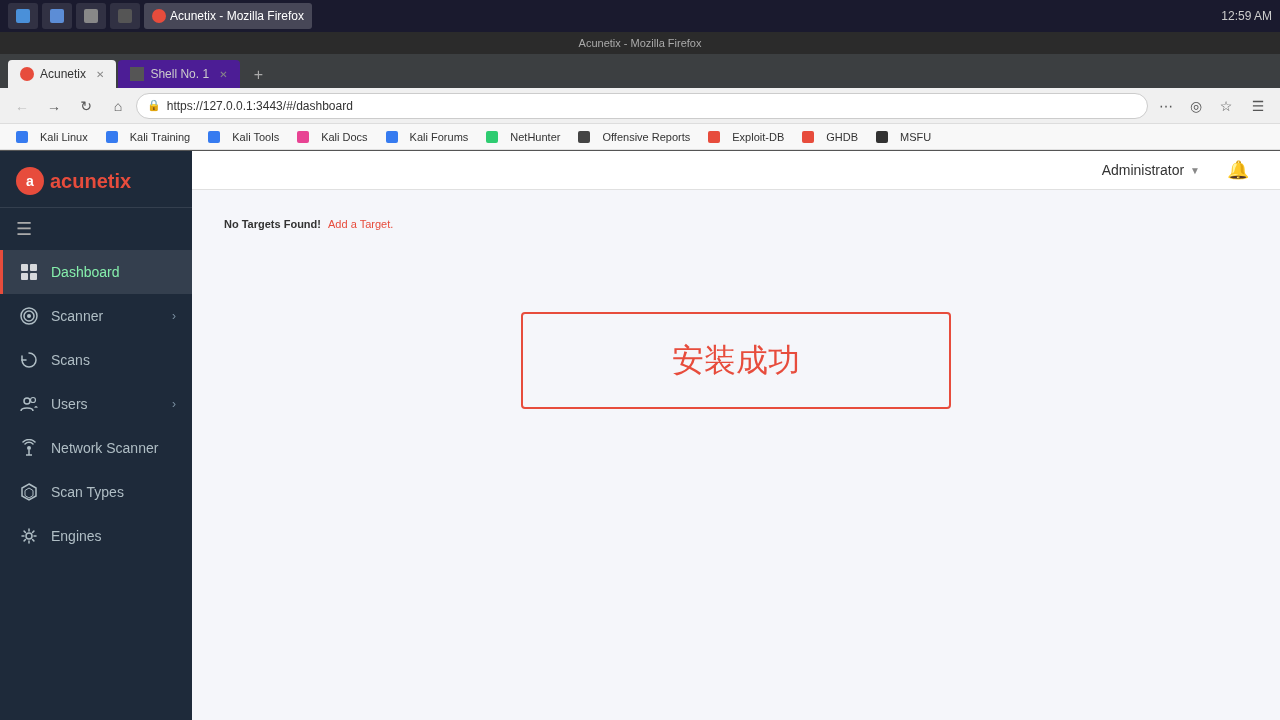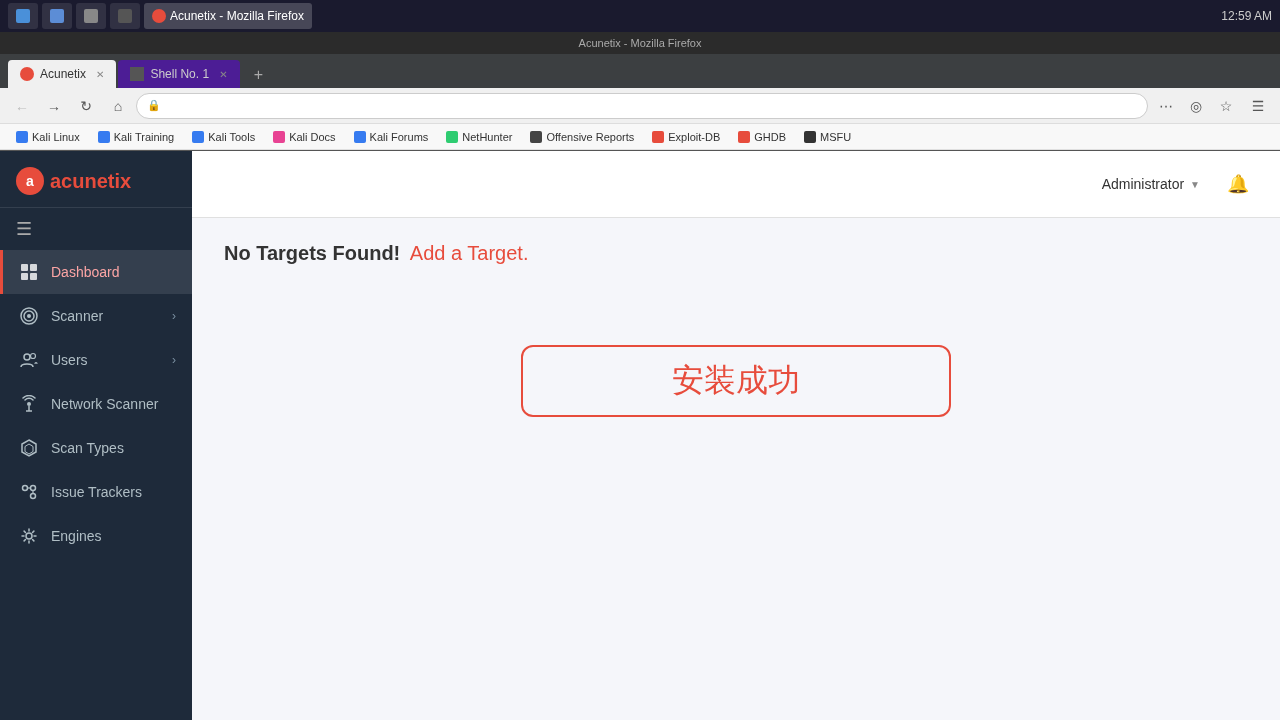--- a/index.html
+++ b/index.html
@@ -145,21 +145,21 @@
       align-items: center;
       padding: 0 8px;
       gap: 2px;
     }
     .bookmark-item {
       height: 20px;
       padding: 0 8px;
       border-radius: 3px;
       display: flex;
       align-items: center;
-      gap: 4px;
+      gap: 12px;
       font-size: 11px;
       color: #333;
       cursor: pointer;
     }
     .bookmark-favicon {
       width: 12px; height: 12px;
       border-radius: 2px;
       display: inline-block;
     }
 
@@ -210,42 +210,42 @@
       padding: 12px 16px;
       gap: 12px;
       cursor: pointer;
       color: #b0bec5;
       font-size: 14px;
       border-left: 3px solid transparent;
       transition: background 0.2s;
     }
     .sidebar-item.active {
       background: rgba(255,255,255,0.1);
-      color: #fca5a5;
+      color: #86efac;
       border-left-color: #e74c3c;
       justify-content: flex-end;
     }
     .sidebar-item-icon {
       width: 20px; height: 20px;
       display: flex; align-items: center; justify-content: center;
       font-size: 16px;
       flex-shrink: 0;
     }
     .sidebar-item-label { flex: 1; }
     .sidebar-chevron { font-size: 12px; color: #7a8fa0; }
 
     
     .main-content {
       flex: 1;
       background: #f5f6fa;
       overflow-y: auto;
     }
     .main-header {
       background: #fff;
-      padding: 16px 24px;
+      padding: 2px 24px;
       border-bottom: 1px solid #e0e0e0;
       display: flex;
       align-items: center;
       justify-content: space-between;
     }
     .header-right {
       display: flex;
       align-items: center;
       gap: 12px;
     }
@@ -263,38 +263,38 @@
       width: 34px; height: 34px;
       border-radius: 50%;
       display: flex; align-items: center; justify-content: center;
       cursor: pointer;
       color: #555;
       font-size: 18px;
     }
 
     
     .no-targets-msg {
-      font-size: 20px;
+      font-size: 11px;
       color: #333;
       margin-bottom: 20px;
     }
     .no-targets-msg a {
       color: #e74c3c;
       text-decoration: none;
     }
 
     
     .success-box {
       width: 430px;
-      height: 72px;
+      height: 97px;
       border: 2px solid #e74c3c;
       display: flex;
       align-items: center;
       justify-content: center;
-      border-radius: 12px;
+      border-radius: 4px;
     }
     .success-text {
       font-size: 32px;
       color: #e74c3c;
       font-weight: 400;
     }
 
     .content-area {
       padding: 24px 32px;
     }
@@ -347,20 +347,21 @@
     <div class="new-tab-btn">+</div>
   </div>
 
   <div class="nav-bar">
     <div class="nav-btn disabled">←</div>
     <div class="nav-btn">→</div>
     <div class="nav-btn">↻</div>
     <div class="nav-btn">⌂</div>
     <div class="address-bar">
       <span class="address-bar-lock">🔒</span>
+      <span class="address-text">https://127.0.0.1:3443/#/dashboard</span>
     </div>
     <div class="nav-right-btns">
       <div class="nav-btn">⋯</div>
       <div class="nav-btn">◎</div>
       <div class="nav-btn">☆</div>
     </div>
     <div class="nav-btn">☰</div>
   </div>
 
   <div class="bookmarks-bar">
@@ -440,20 +441,29 @@
           <circle cx="9" cy="9" r="8" stroke="#b0bec5" stroke-width="1.5"></circle>
           <circle cx="9" cy="9" r="5" stroke="#b0bec5" stroke-width="1.5"></circle>
           <circle cx="9" cy="9" r="2" fill="#b0bec5"></circle>
         </svg>
       </span>
       <span class="sidebar-item-label">Scanner</span>
       <span class="sidebar-chevron">›</span>
     </div>
 
 
+    <div class="sidebar-item">
+      <span class="sidebar-item-icon">
+        <svg width="18" height="18" viewBox="0 0 18 18" fill="none">
+          <path d="M9 2 A7 7 0 1 1 2 9" stroke="#b0bec5" stroke-width="1.5" fill="none" stroke-linecap="round"></path>
+          <polyline points="2,5 2,9 6,9" stroke="#b0bec5" stroke-width="1.5" fill="none" stroke-linecap="round"></polyline>
+        </svg>
+      </span>
+      <span class="sidebar-item-label">Scans</span>
+    </div>
 
 
     <div class="sidebar-item">
       <span class="sidebar-item-icon">
         <svg width="18" height="18" viewBox="0 0 18 18" fill="none">
           <circle cx="7" cy="6" r="3" stroke="#b0bec5" stroke-width="1.5" fill="none"></circle>
           <path d="M1 16 C1 12 13 12 13 16" stroke="#b0bec5" stroke-width="1.5" fill="none"></path>
           <circle cx="13" cy="5" r="2.5" stroke="#b0bec5" stroke-width="1.2" fill="none"></circle>
           <path d="M15 13 C15 11 17 11 17 13" stroke="#b0bec5" stroke-width="1.2" fill="none"></path>
         </svg>
@@ -478,32 +488,20 @@
     <div class="sidebar-item">
       <span class="sidebar-item-icon">
         <svg width="18" height="18" viewBox="0 0 18 18" fill="none">
           <path d="M9 1 L16 5 L16 13 L9 17 L2 13 L2 5 Z" stroke="#b0bec5" stroke-width="1.5" fill="none"></path>
           <path d="M9 5 L13 7.5 L13 12.5 L9 15 L5 12.5 L5 7.5 Z" stroke="#b0bec5" stroke-width="1" fill="none"></path>
         </svg>
       </span>
       <span class="sidebar-item-label">Scan Types</span>
     </div>
 
-    <div class="sidebar-item">
-      <span class="sidebar-item-icon">
-        <svg width="18" height="18" viewBox="0 0 18 18" fill="none">
-          <circle cx="5" cy="5" r="2.5" stroke="#b0bec5" stroke-width="1.5" fill="none"></circle>
-          <circle cx="13" cy="13" r="2.5" stroke="#b0bec5" stroke-width="1.5" fill="none"></circle>
-          <circle cx="13" cy="5" r="2.5" stroke="#b0bec5" stroke-width="1.5" fill="none"></circle>
-          <line x1="7.5" y1="5" x2="10.5" y2="5" stroke="#b0bec5" stroke-width="1.2"></line>
-          <line x1="13" y1="7.5" x2="13" y2="10.5" stroke="#b0bec5" stroke-width="1.2"></line>
-        </svg>
-      </span>
-      <span class="sidebar-item-label">Issue Trackers</span>
-    </div>
 
 
     <div class="sidebar-item">
       <span class="sidebar-item-icon">
         <svg width="18" height="18" viewBox="0 0 18 18" fill="none">
           <circle cx="9" cy="9" r="3" stroke="#b0bec5" stroke-width="1.5" fill="none"></circle>
           <path d="M9 2 L9 4 M9 14 L9 16 M2 9 L4 9 M14 9 L16 9 M4.1 4.1 L5.5 5.5 M12.5 12.5 L13.9 13.9 M13.9 4.1 L12.5 5.5 M5.5 12.5 L4.1 13.9" stroke="#b0bec5" stroke-width="1.5" stroke-linecap="round"></path>
         </svg>
       </span>
       <span class="sidebar-item-label">Engines</span>

